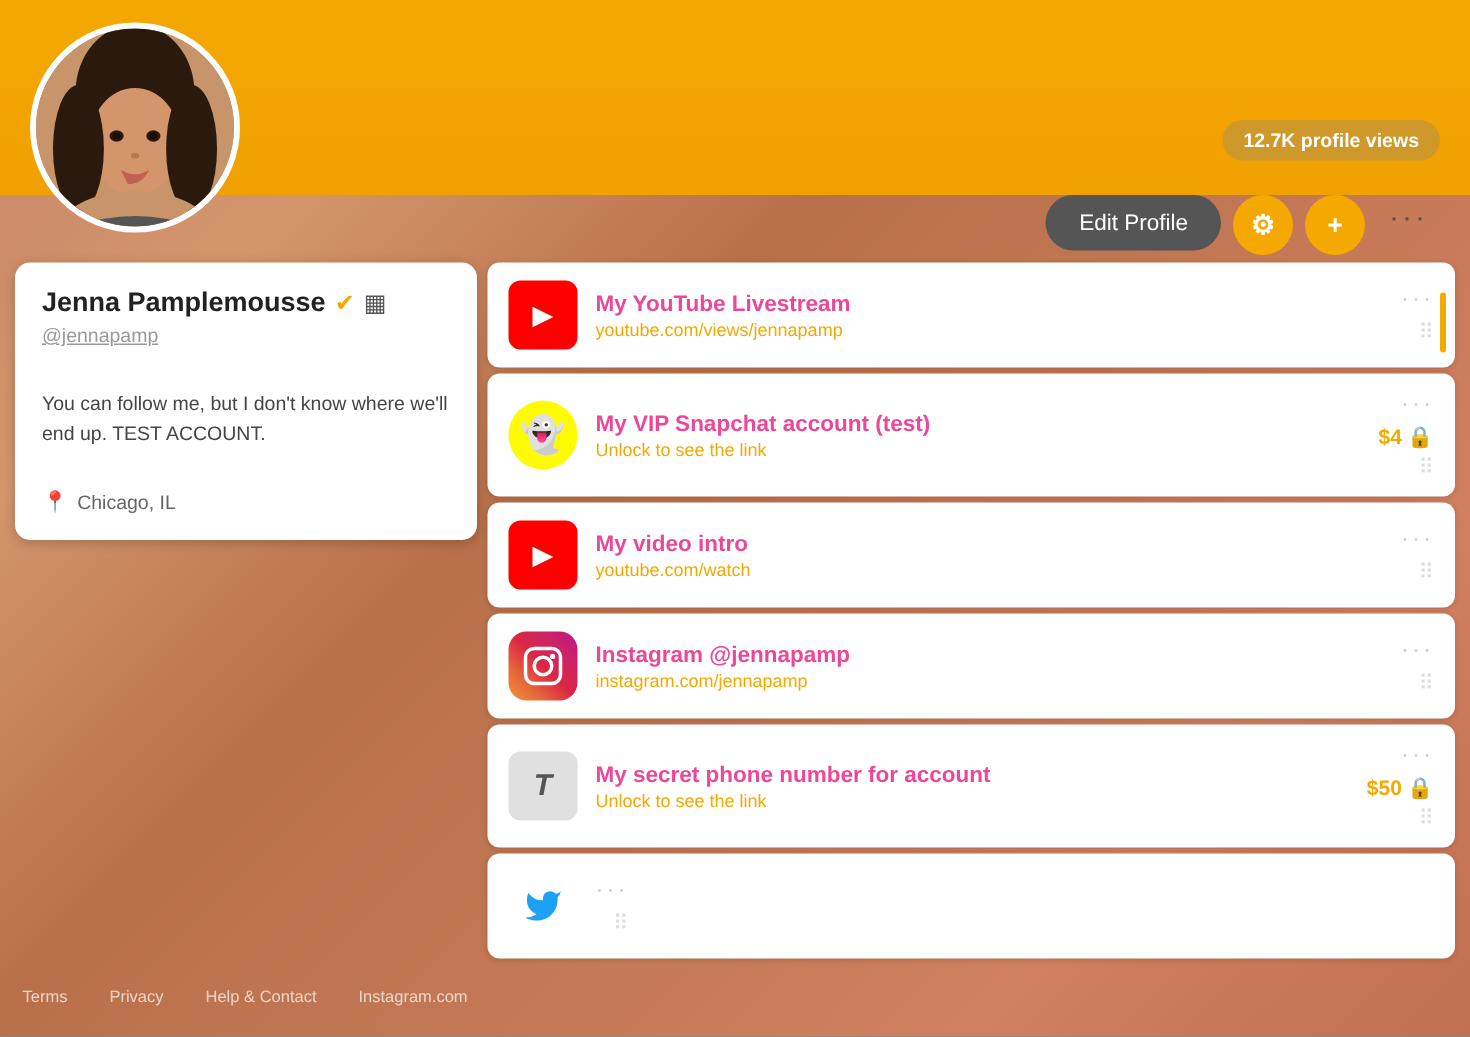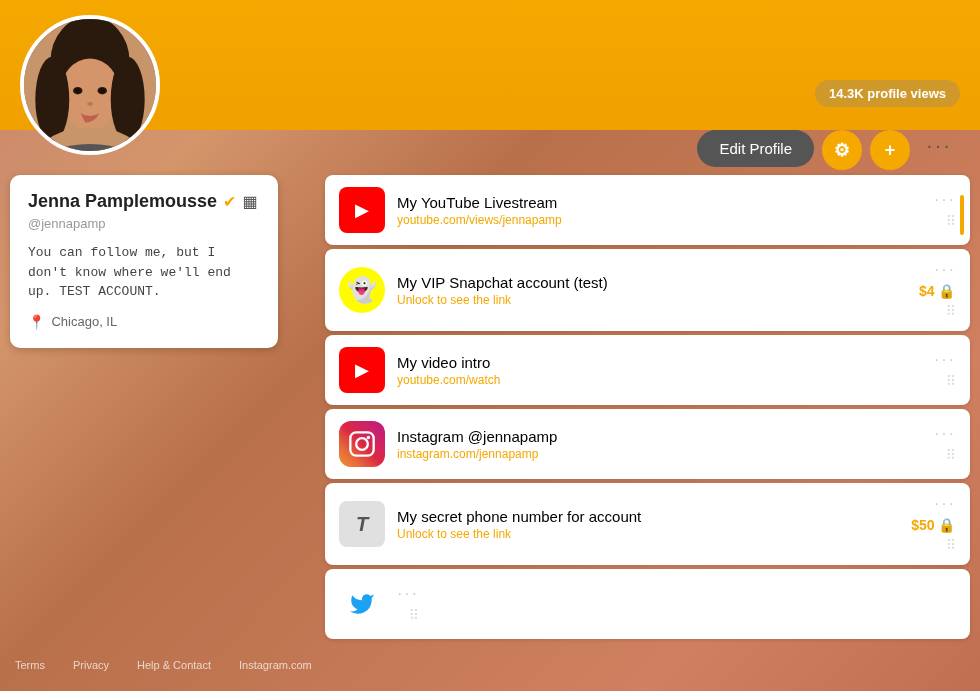--- a/index.html
+++ b/index.html
@@ -106,21 +106,21 @@
       cursor: pointer;
       letter-spacing: 2px;
       padding: 4px 8px;
     }
 
     
     .profile-card {
       position: absolute;
       top: 175px;
       left: 10px;
-      width: 268px;
+      width: 308px;
       background: white;
       border-radius: 10px;
       padding: 16px 18px 18px;
       z-index: 10;
       box-shadow: 0 2px 8px rgba(0,0,0,0.2);
     }
     .profile-name-row {
       display: flex;
       align-items: center;
       gap: 6px;
@@ -135,28 +135,28 @@
       color: #f5a800;
       font-size: 16px;
     }
     .qr-icon {
       color: #555;
       font-size: 16px;
     }
     .profile-handle {
       color: #999;
       font-size: 13px;
-      margin-bottom: 12px;
+      margin-bottom: 28px;
+      text-decoration: underline;
     }
     .profile-bio {
       color: #444;
       font-size: 13px;
       line-height: 1.5;
-      margin-bottom: 12px;
-      font-family: Liberation Mono, monospace;
+      margin-bottom: 28px;
     }
     .profile-location {
       display: flex;
       align-items: center;
       gap: 6px;
       color: #666;
       font-size: 13px;
     }
     .location-pin {
       color: #aaa;
@@ -211,22 +211,22 @@
       align-items: center;
       justify-content: center;
       overflow: hidden;
     }
 
     .link-content {
       flex: 1;
     }
     .link-title {
       font-size: 15px;
-      font-weight: 400;
-      color: #000000;
+      font-weight: 700;
+      color: #ec4899;
       margin-bottom: 2px;
     }
     .link-url {
       font-size: 12px;
       color: #f5a800;
     }
 
     .link-actions {
       display: flex;
       flex-direction: column;
@@ -360,21 +360,21 @@
 
     <path d="M60 100 Q70 106 80 100 Q75 110 65 110 Z" fill="#c06050"></path>
 
     <ellipse cx="70" cy="145" rx="55" ry="30" fill="#c8956a"></ellipse>
 
     <path d="M15 145 Q70 120 125 145 L125 160 L15 160 Z" fill="#555"></path>
   </svg>
 </div>
 
 <div class="profile-views">
-  <span>14.3K profile views</span>
+  <span>12.7K profile views</span>
 </div>
 
 <div class="action-bar">
   <button class="btn-edit-profile">Edit Profile</button>
   <button class="btn-circle">
     <span>⚙</span>
   </button>
   <button class="btn-circle">
     <span>+</span>
   </button>

